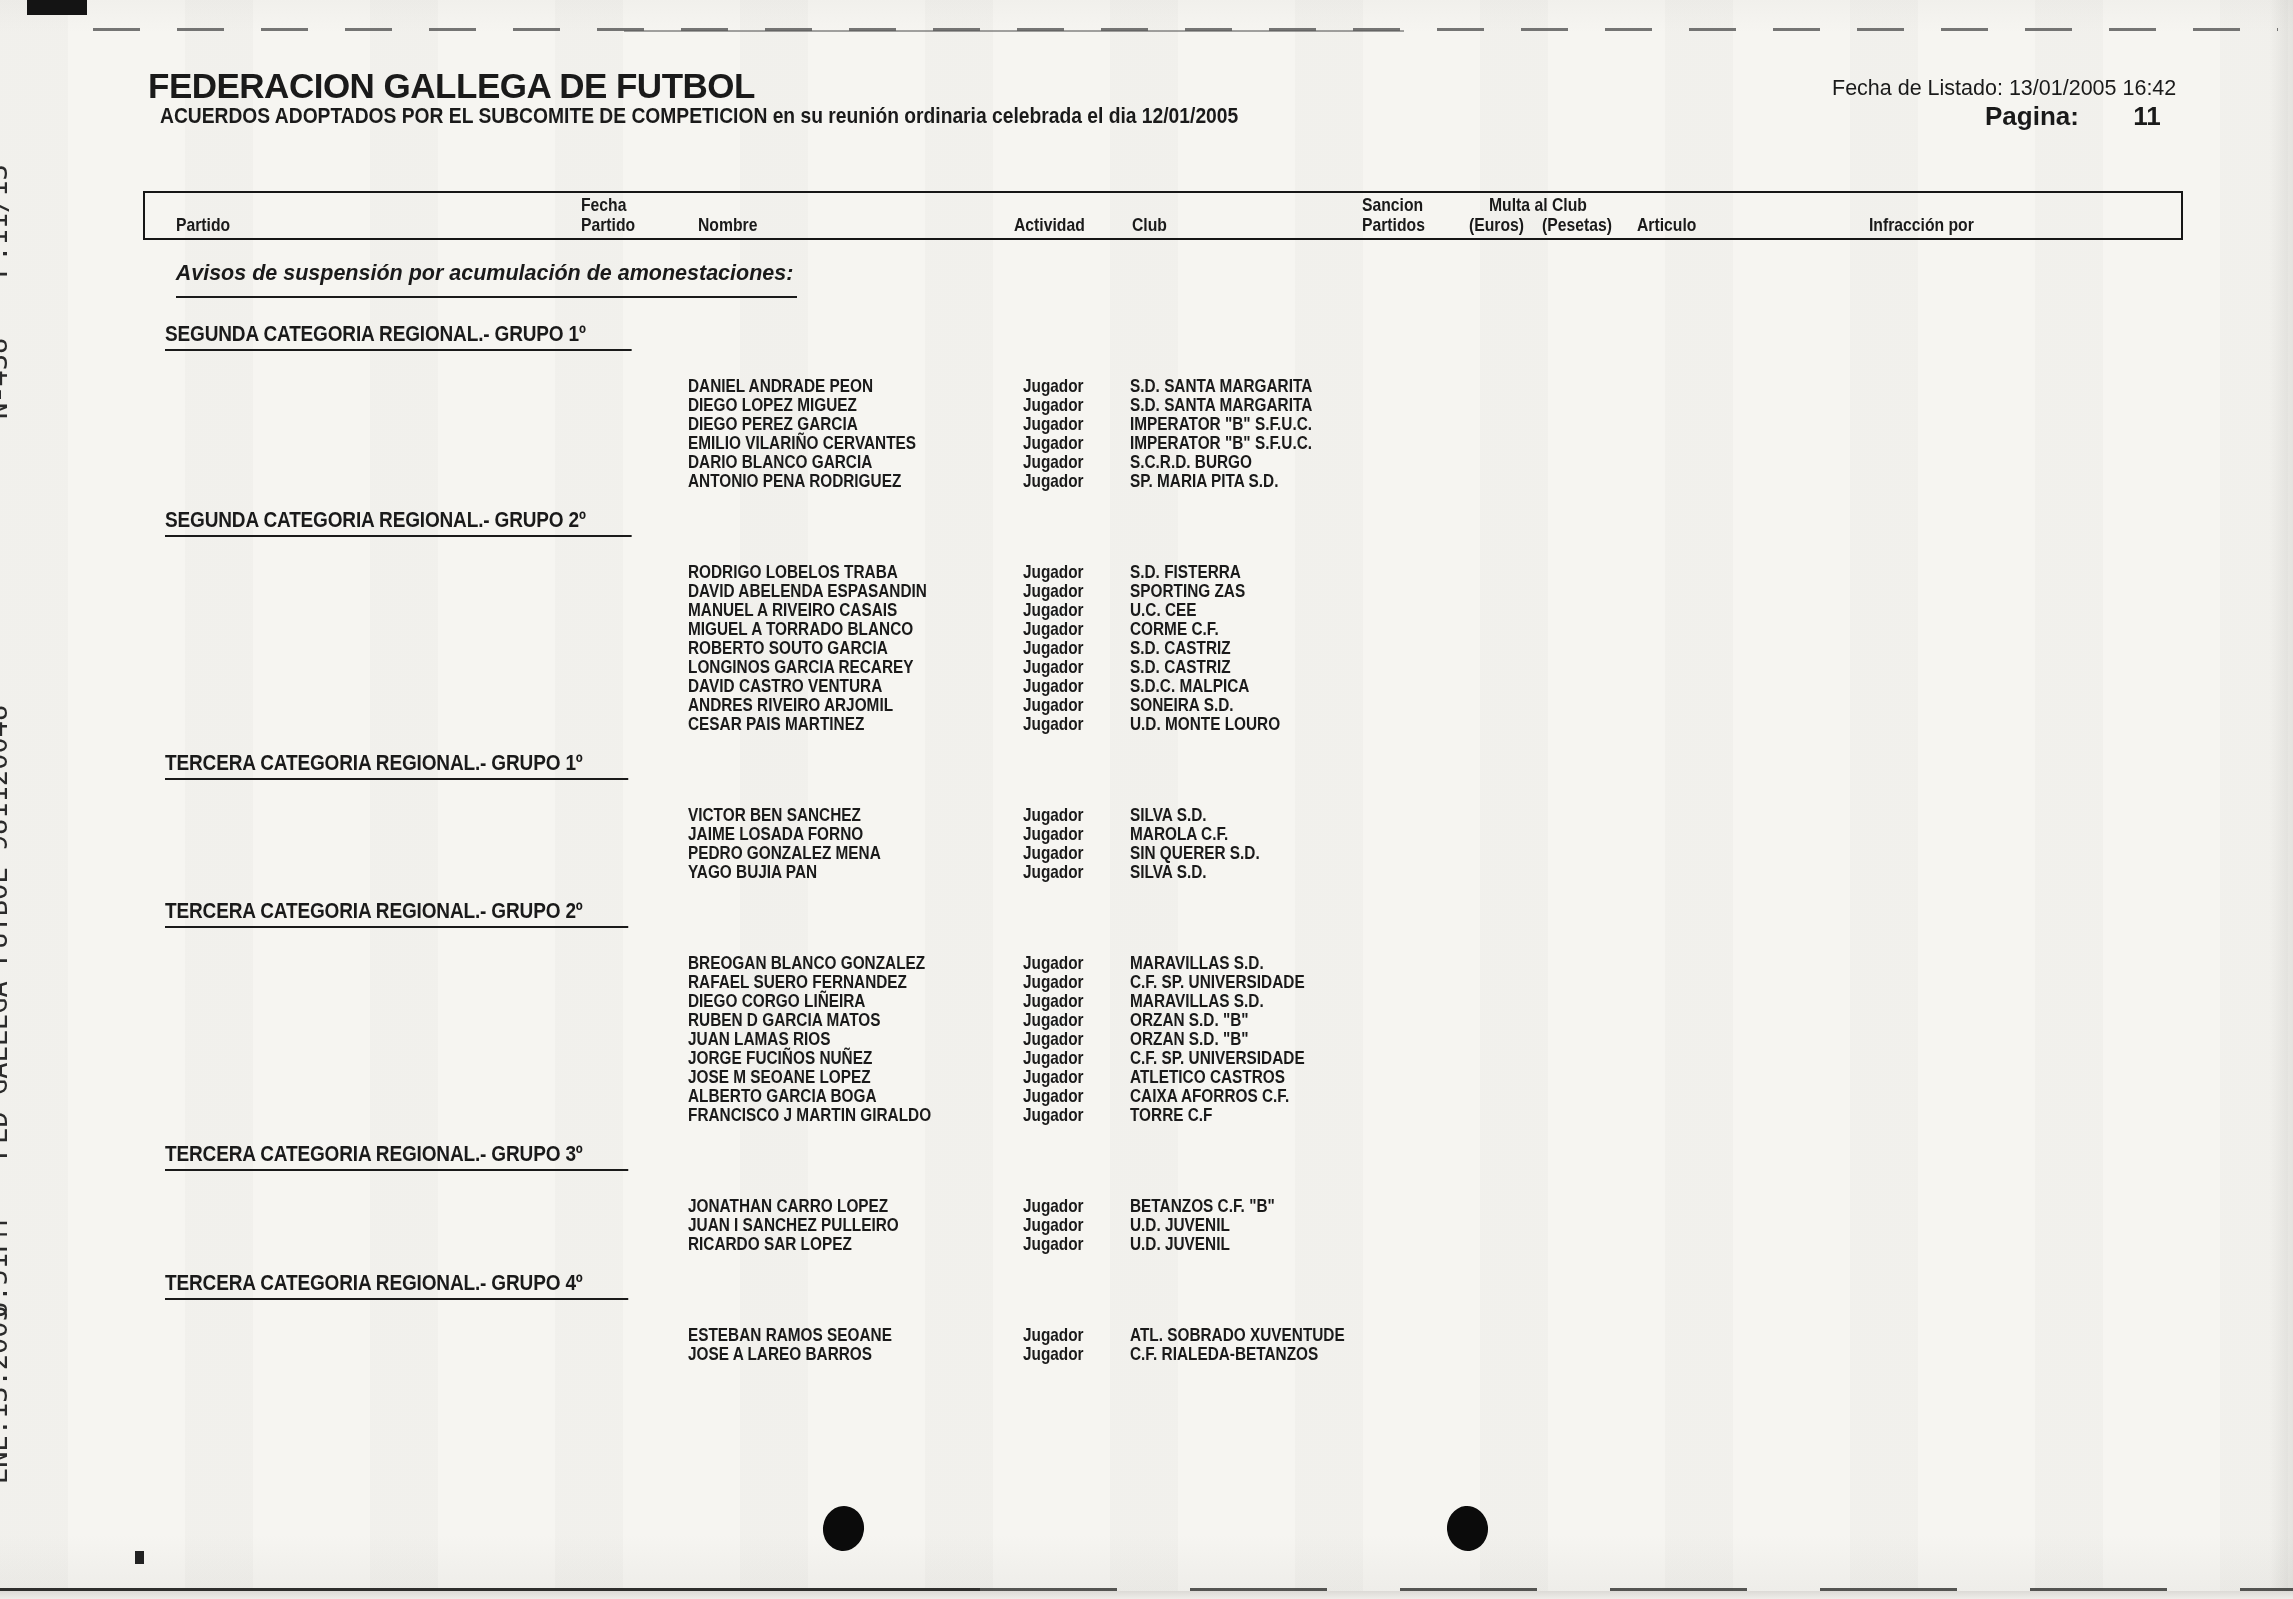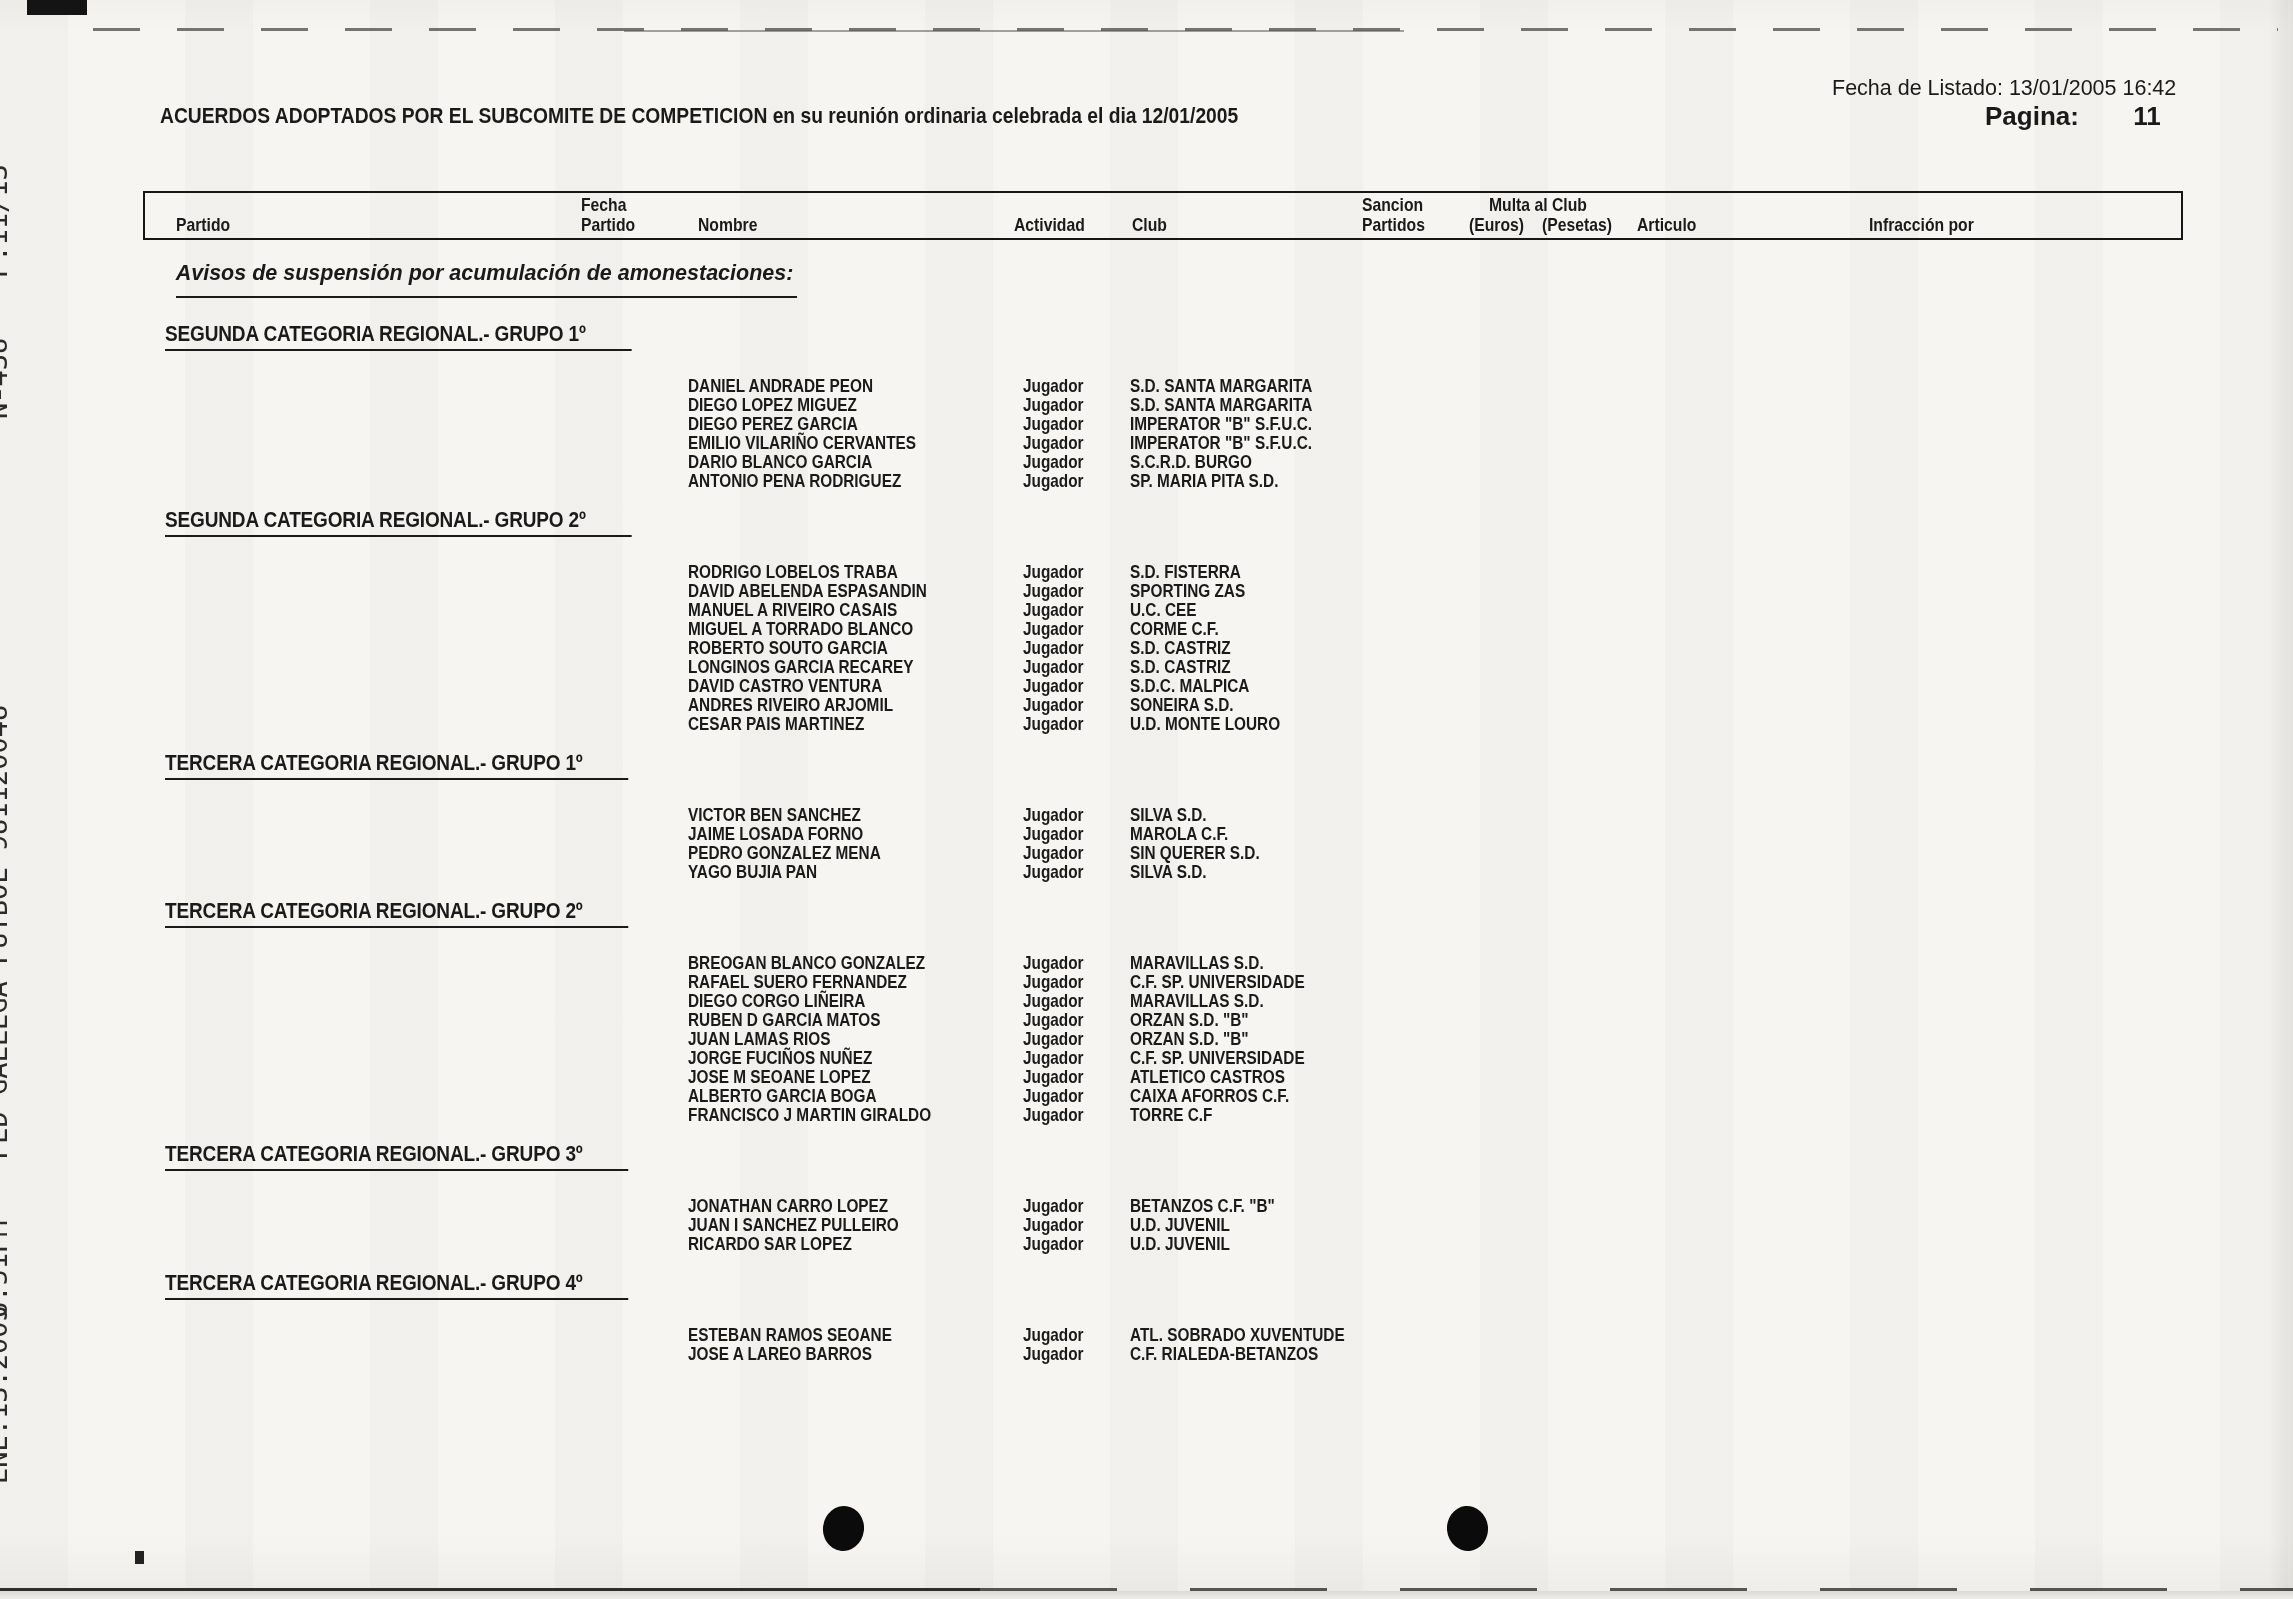--- a/index.html
+++ b/index.html
@@ -73,20 +73,21 @@
   <div class="top-dashes2"></div>
   <div class="corner-mark"></div>
   <div class="speck"></div>
 
   <div class="rot m1">P.11/13</div>
   <div class="rot m2">Nº438</div>
   <div class="rot m3">FED GALLEGA FUTBOL 981120048</div>
   <div class="rot m4">6:51PM</div>
   <div class="rot m5">ENE.13.2005</div>
 
+  <div class="org">FEDERACION GALLEGA DE FUTBOL</div>
   <div class="sub">ACUERDOS ADOPTADOS POR EL SUBCOMITE DE COMPETICION en su reunión ordinaria celebrada el dia 12/01/2005</div>
   <div class="hdr-right1">
     <span>Fecha de Listado:</span>
     <span>13/01/2005 16:42</span>
   </div>
   <div class="hdr-right2">
     <span>Pagina:</span>
     <span class="pgnum">11</span>
   </div>
 

